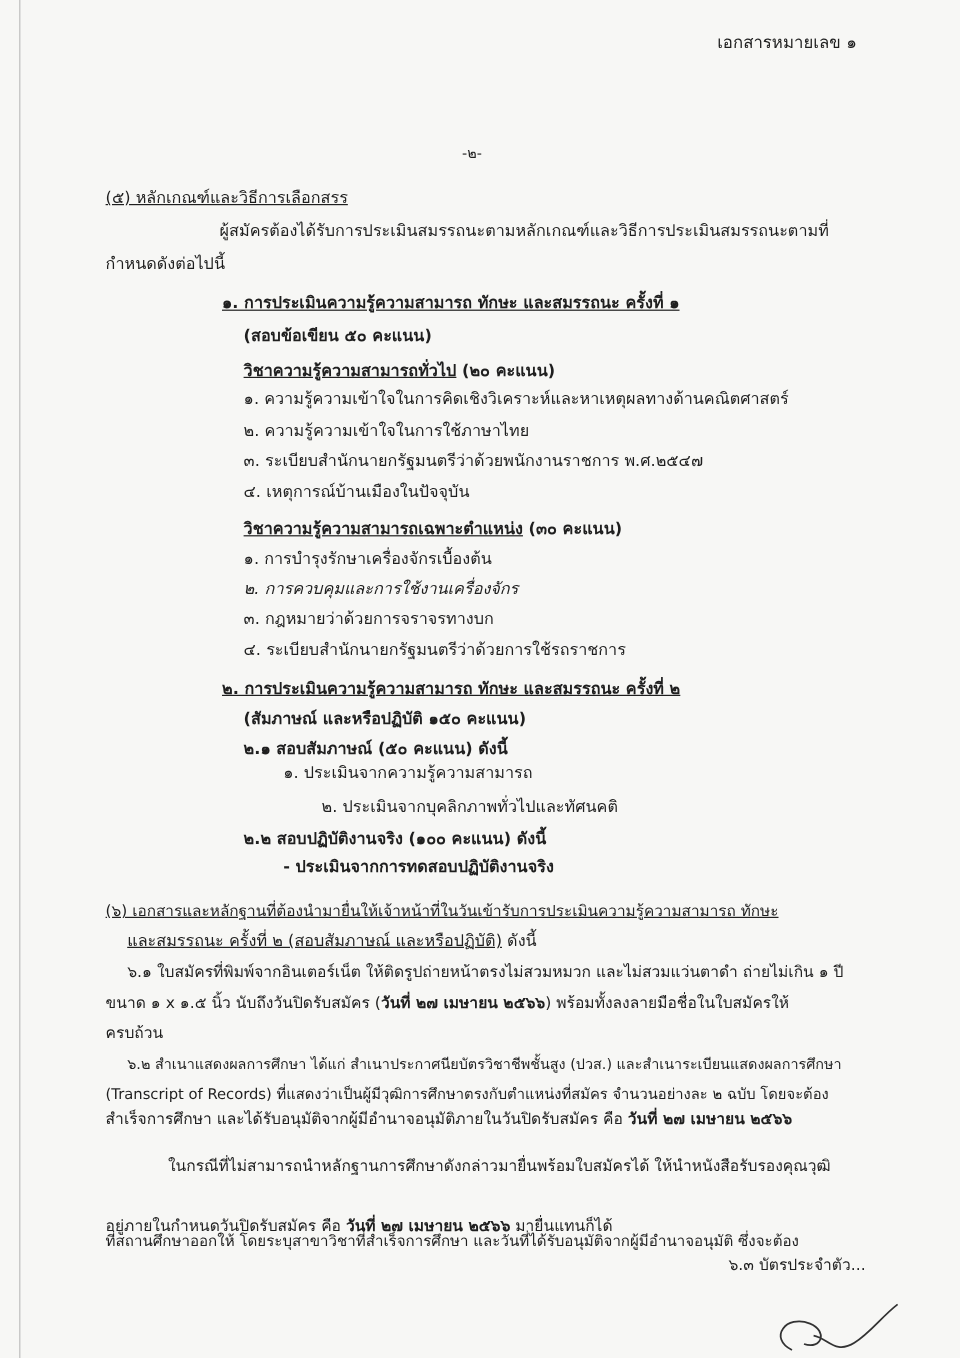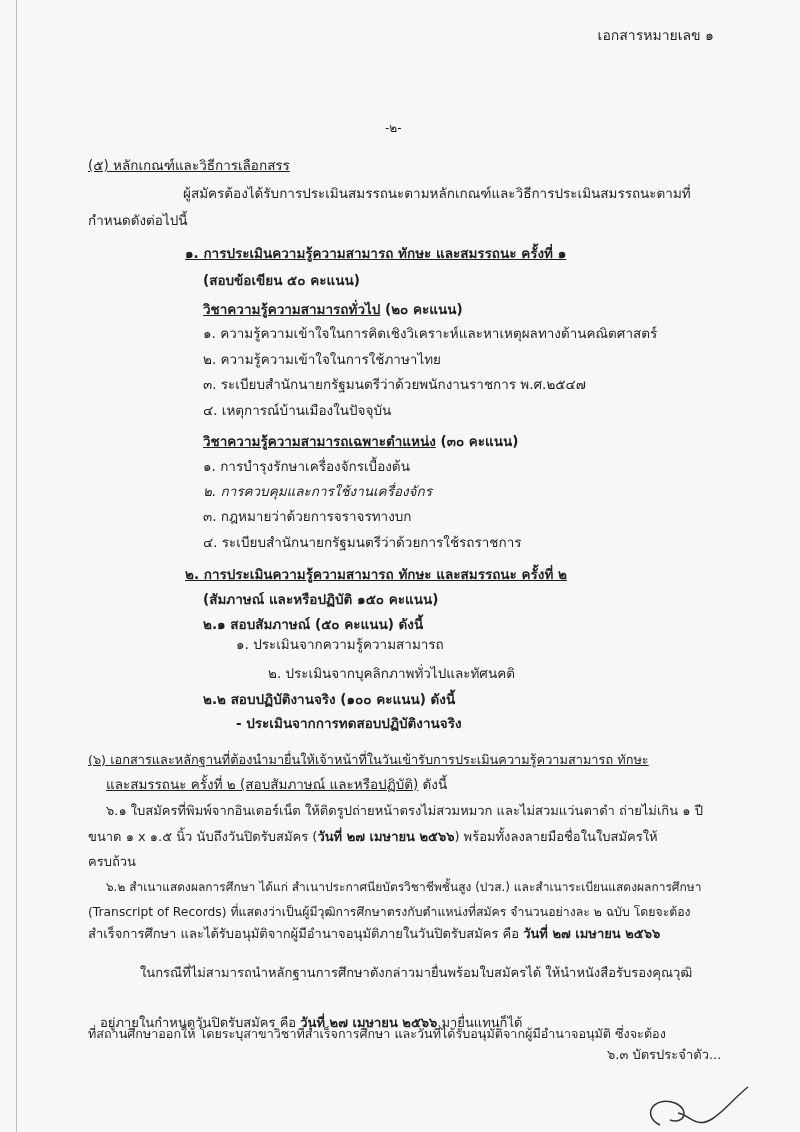--- a/index.html
+++ b/index.html
@@ -70,21 +70,21 @@
 <div class="abs t" style="left:88px;top:852px;font-size:13px;">ครบถ้วน</div>
 
 <div class="abs t" style="left:106px;top:877px;font-size:12px;text-align:right;">๖.๒ สำเนาแสดงผลการศึกษา ได้แก่ สำเนาประกาศนียบัตรวิชาชีพชั้นสูง (ปวส.) และสำเนาระเบียนแสดงผลการศึกษา</div>
 <div class="abs t" style="left:88px;top:902px;font-size:12.3px;">(Transcript of Records) ที่แสดงว่าเป็นผู้มีวุฒิการศึกษาตรงกับตำแหน่งที่สมัคร จำนวนอย่างละ ๒ ฉบับ โดยจะต้อง</div>
 <div class="abs t" style="left:88px;top:924px;font-size:13px;">
   <span>สำเร็จการศึกษา และได้รับอนุมัติจากผู้มีอำนาจอนุมัติภายในวันปิดรับสมัคร คือ </span><span class="b">วันที่ ๒๗ เมษายน ๒๕๖๖</span>
 </div>
 
 <div class="abs t" style="left:140px;top:963px;font-size:13px;">ในกรณีที่ไม่สามารถนำหลักฐานการศึกษาดังกล่าวมายื่นพร้อมใบสมัครได้ ให้นำหนังสือรับรองคุณวุฒิ</div>
 <div class="abs t" style="left:88px;top:988px;font-size:12.6px;margin-top:36px;">ที่สถานศึกษาออกให้ โดยระบุสาขาวิชาที่สำเร็จการศึกษา และวันที่ได้รับอนุมัติจากผู้มีอำนาจอนุมัติ ซึ่งจะต้อง</div>
-<div class="abs t" style="left:88px;top:1013px;font-size:13px;margin-left:12px;">
+<div class="abs t" style="left:88px;top:1013px;font-size:13px;">
   <span>อยู่ภายในกำหนดวันปิดรับสมัคร คือ </span><span class="b">วันที่ ๒๗ เมษายน ๒๕๖๖</span><span> มายื่นแทนก็ได้</span>
 </div>
 
 <div class="abs t" style="left:607px;top:1045px;font-size:13px;">๖.๓ บัตรประจำตัว...</div>
 
 <svg class="sig" width="120" height="47" viewBox="0 0 120 47">
   <path d="M30 40 C 10 30, 25 10, 45 18 C 60 24, 55 40, 40 35 M 48 28 C 60 30, 66 44, 82 34 C 95 26, 105 12, 118 2" fill="none" stroke="#333" stroke-width="1.5"></path>
 </svg>
 
 </body></html>

